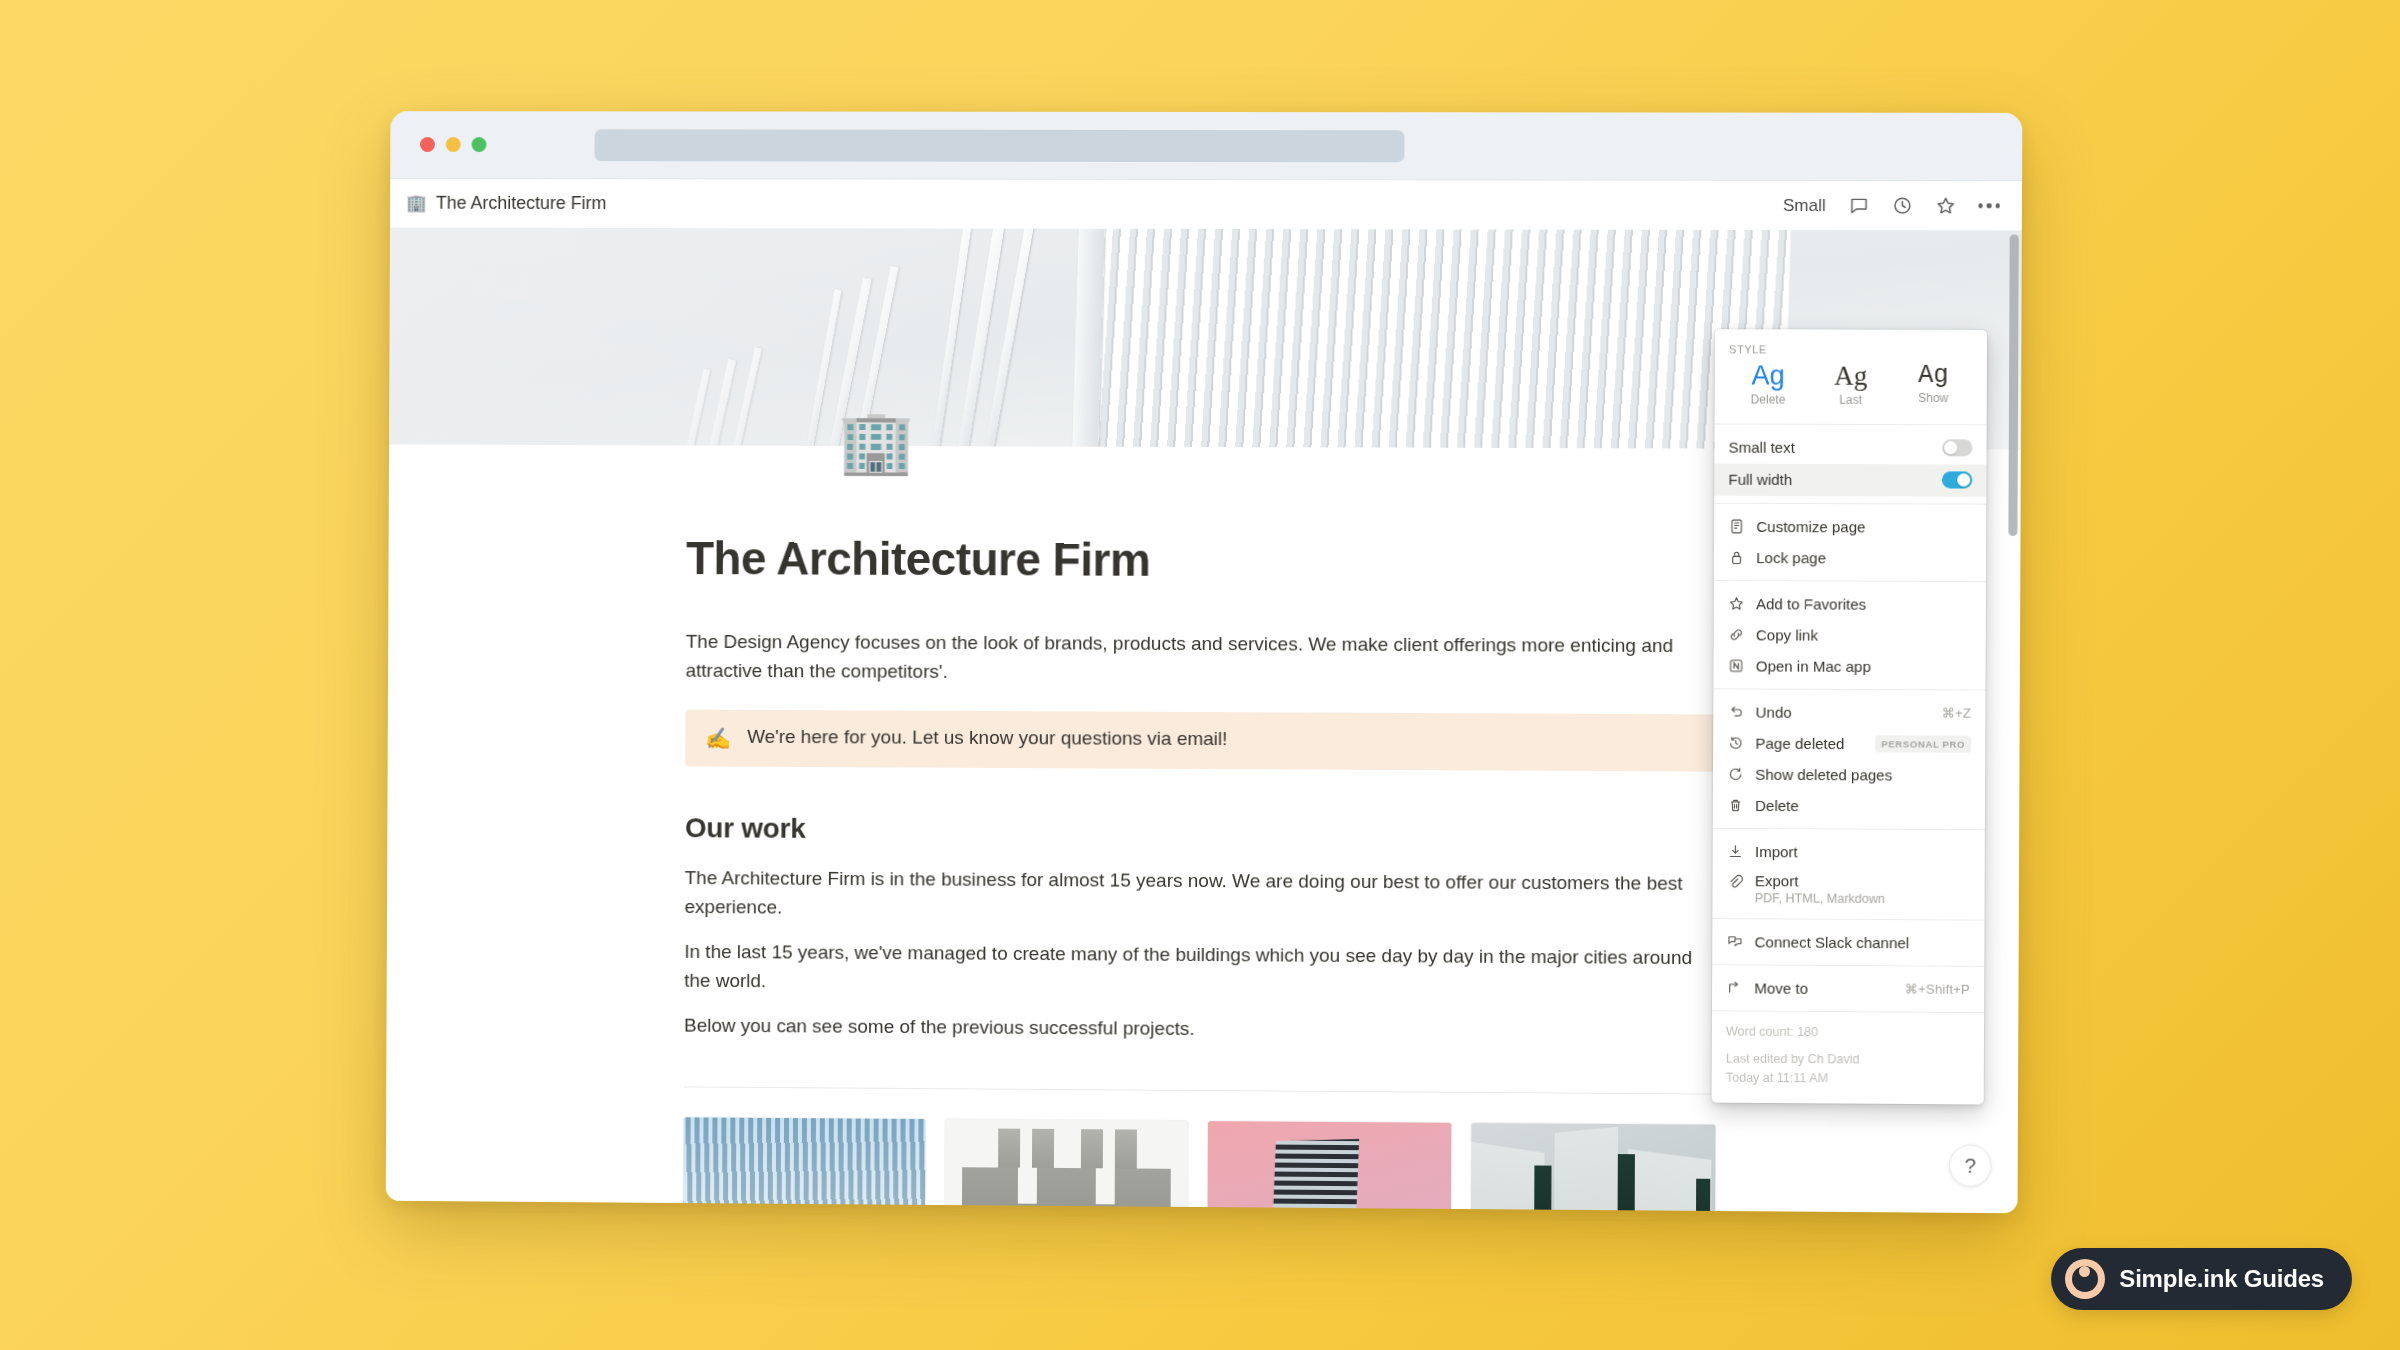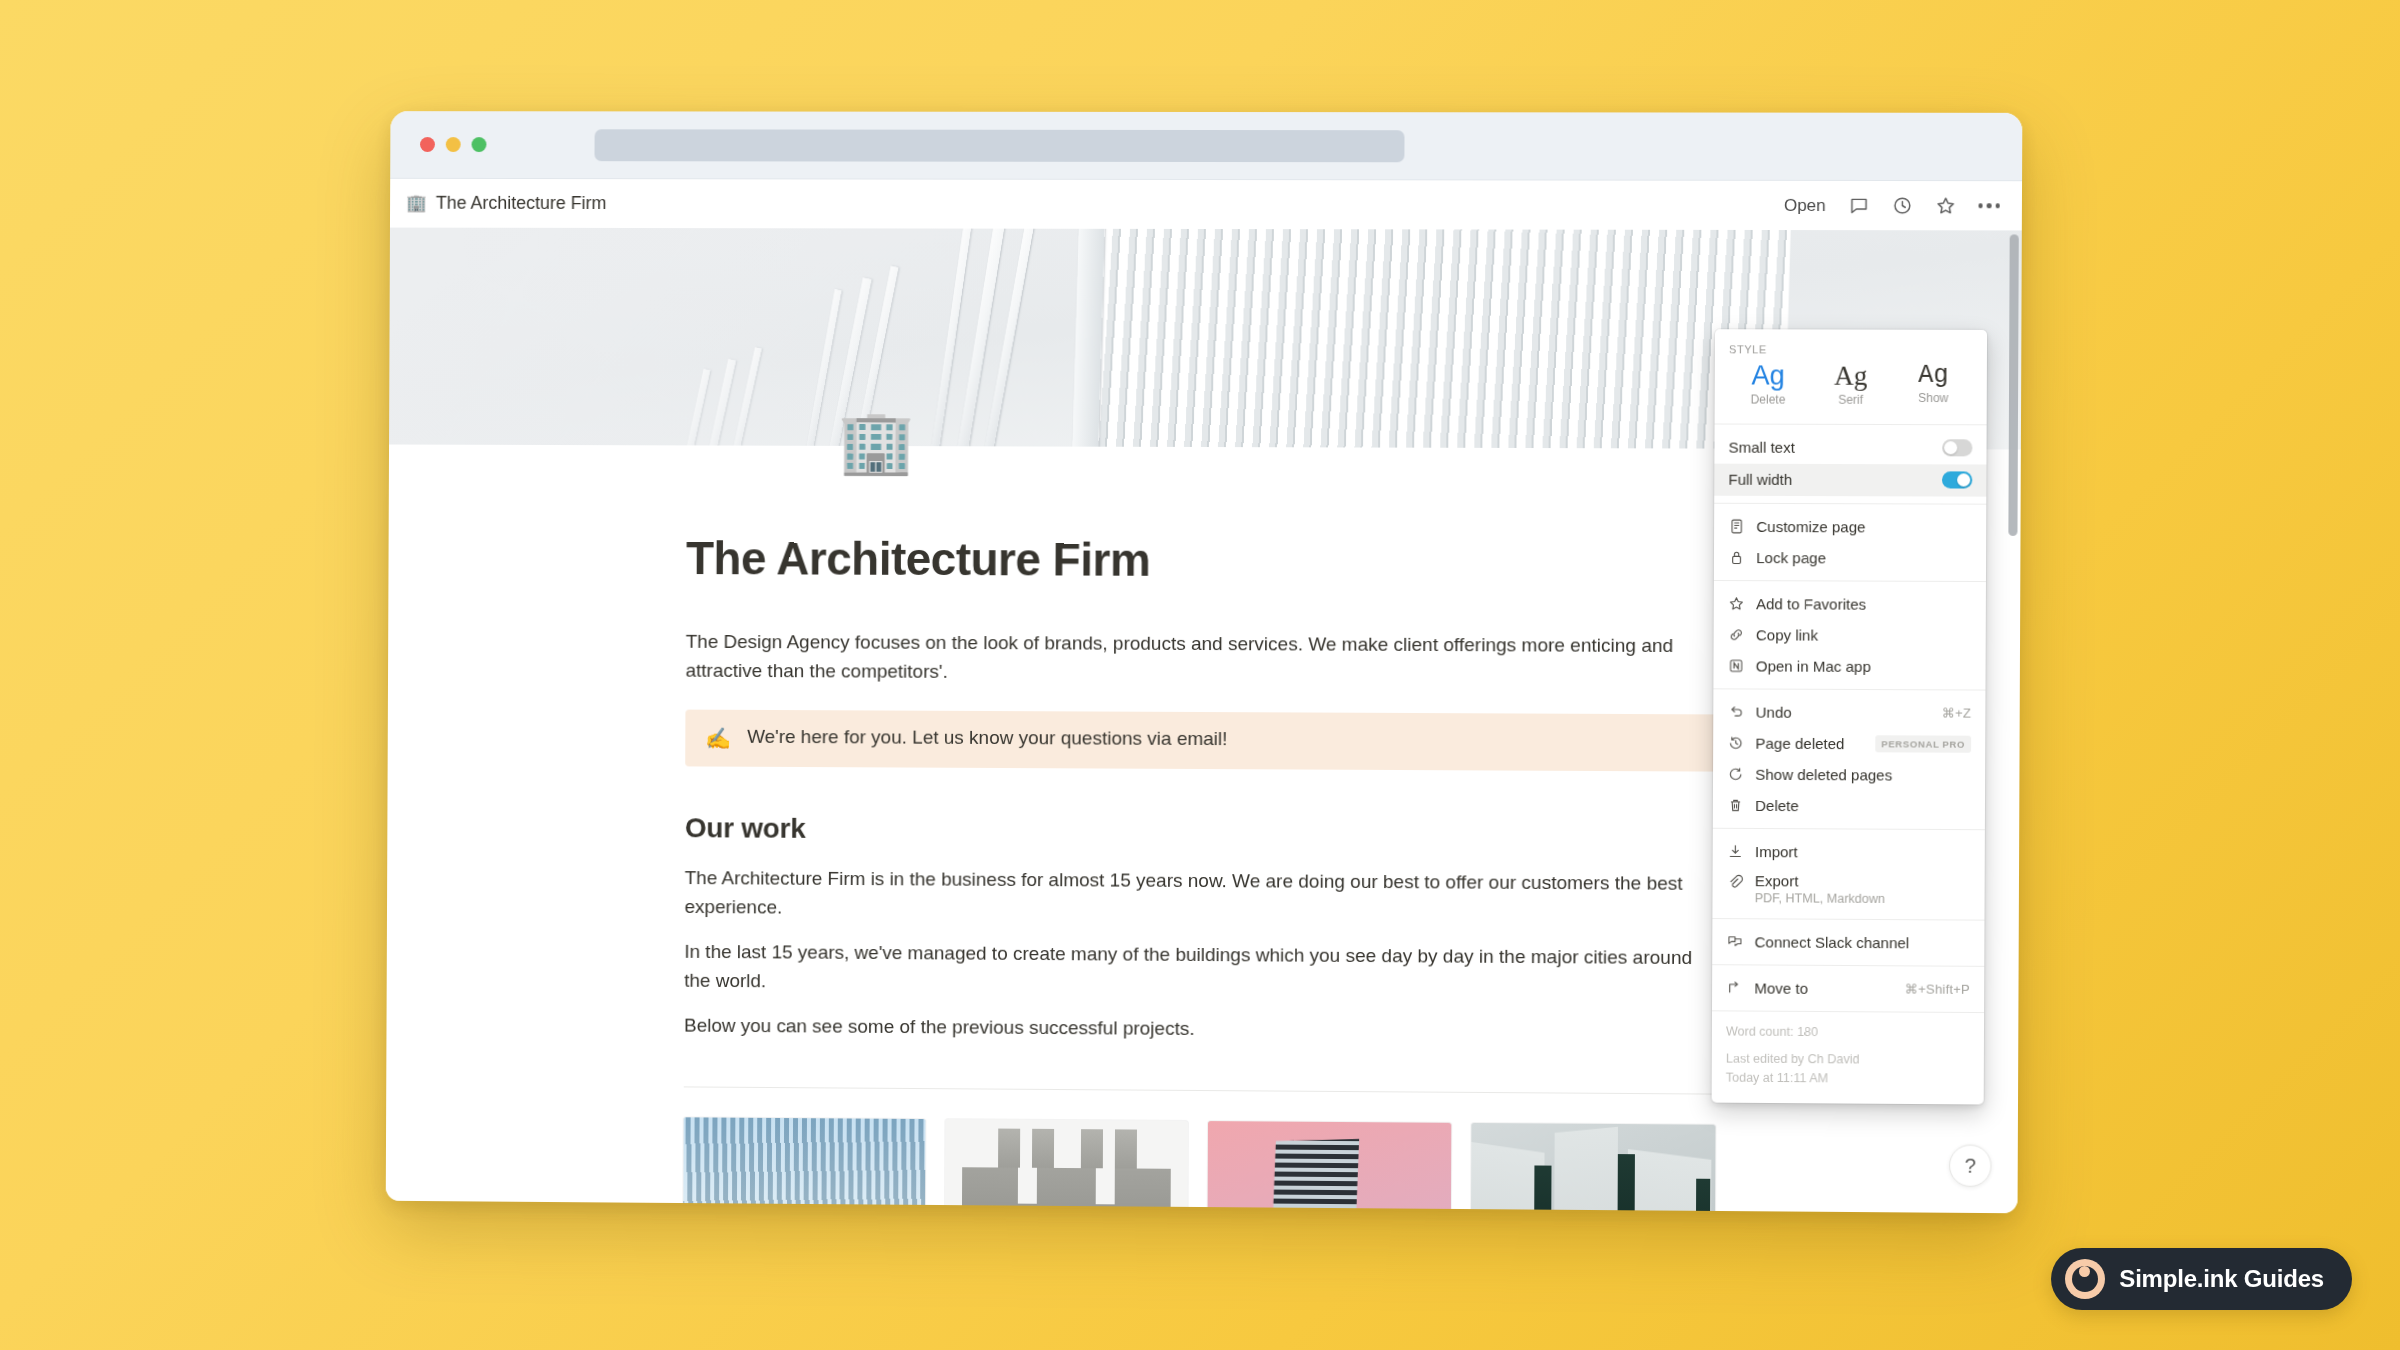--- a/index.html
+++ b/index.html
@@ -369,21 +369,21 @@
     </div>
     <div class="urlbar" title=""></div>
   </div>
 
   <div class="notion-topbar">
     <div class="breadcrumb">
       <span class="emoji">🏢</span>
       <span>The Architecture Firm</span>
     </div>
     <div class="topbar-right">
-      <span class="share">Open</span>
+      <span class="share">Small</span>
       <span class="ticon">
         <svg viewBox="0 0 24 24" fill="none" stroke="currentColor" stroke-width="1.7">
           <path d="M4 5h16v11H9l-5 4z" stroke-linejoin="round"></path>
         </svg>
       </span>
       <span class="ticon">
         <svg viewBox="0 0 24 24" fill="none" stroke="currentColor" stroke-width="1.7">
           <circle cx="12" cy="12" r="8.4"></circle>
             <path d="M12 7.5V12l3.2 2" stroke-linecap="round"></path>
         </svg>
@@ -498,21 +498,21 @@
 
     <div class="menu-sec">
       <div class="menu-label">STYLE</div>
       <div class="style-row">
         <div class="style-opt active">
           <div class="ag">Ag</div>
           <div class="nm">Delete</div>
         </div>
         <div class="style-opt serif">
           <div class="ag">Ag</div>
-          <div class="nm">Serif</div>
+          <div class="nm">Last</div>
         </div>
         <div class="style-opt mono">
           <div class="ag">Ag</div>
           <div class="nm">Show</div>
         </div>
       </div>
     </div>
 
     <div class="menu-sec">
       <div class="toggle-row">

